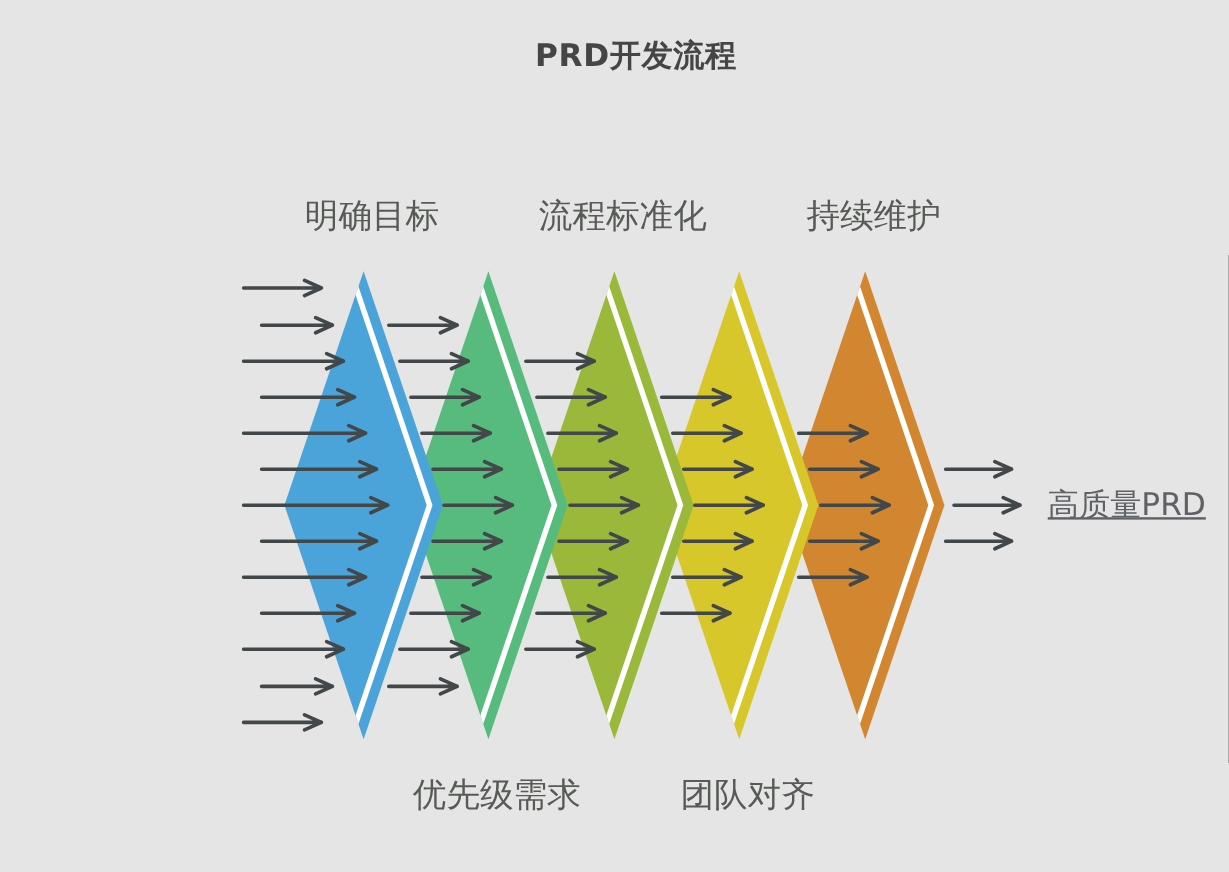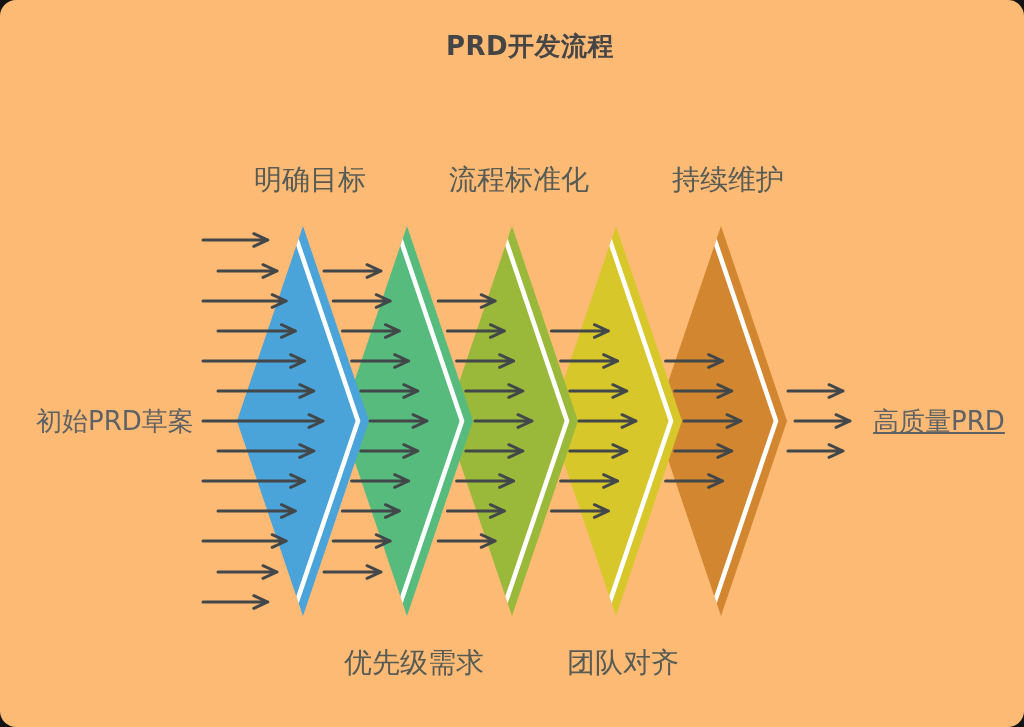--- a/index.html
+++ b/index.html
@@ -4,22 +4,22 @@
 <style>
   html, body { margin: 0; padding: 0; }
   body {
     width: 1024px; height: 727px;
     position: relative;
     background: #141414;
     font-family: "DejaVu Sans", "Liberation Sans", sans-serif;
   }
   .card {
     position: absolute; inset: 0;
-    background: #fdba74;
-    border-radius: 16px;
+    background: #e5e5e5;
+    border-radius: 0;
     overflow: hidden;
   }
   .title {
     position: absolute;
     top: 29px; left: 36px; right: 0;
     text-align: center;
     font-size: 26px;
     font-weight: bold;
     letter-spacing: 0.5px;
   }
@@ -39,21 +39,20 @@
   .stage-label {
     font-size: 28px;
     font-family: "DejaVu Sans", "Liberation Sans", sans-serif;
   }
 </style>
 </head>
 <body>
 
 <div class="card">
   <div class="title" style="color: rgb(69, 69, 69);">PRD开发流程</div>
-  <div class="side-label left" style="color: rgb(94, 98, 101);">初始PRD草案</div>
   <div class="side-label right" style="color: rgb(94, 98, 101);">高质量PRD</div>
   <svg id="flow-svg" width="1024" height="727" viewBox="0 0 1024 727">
       <defs>
         <clipPath id="dclip4">
           <polygon points="721,226 787,421 721,616 655,421"></polygon>
         </clipPath>
         <clipPath id="dclip3">
           <polygon points="616,226 682,421 616,616 550,421"></polygon>
         </clipPath>
         <clipPath id="dclip2">

